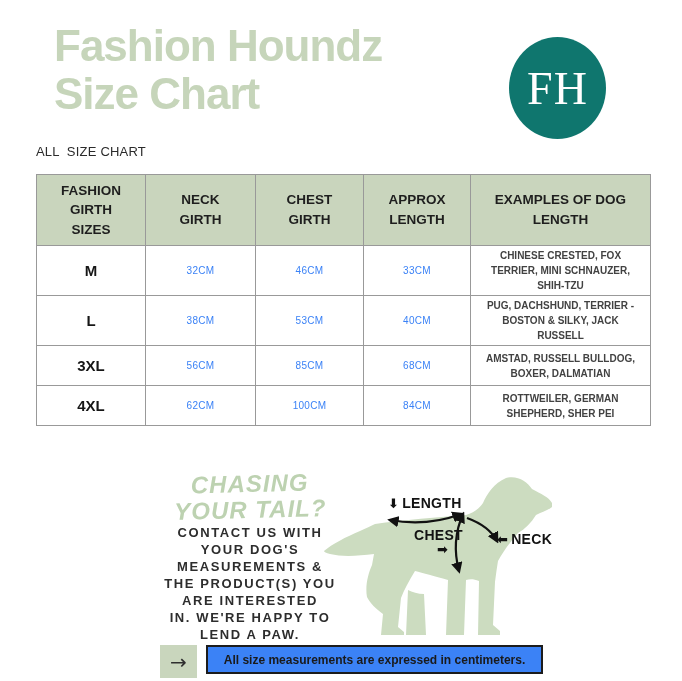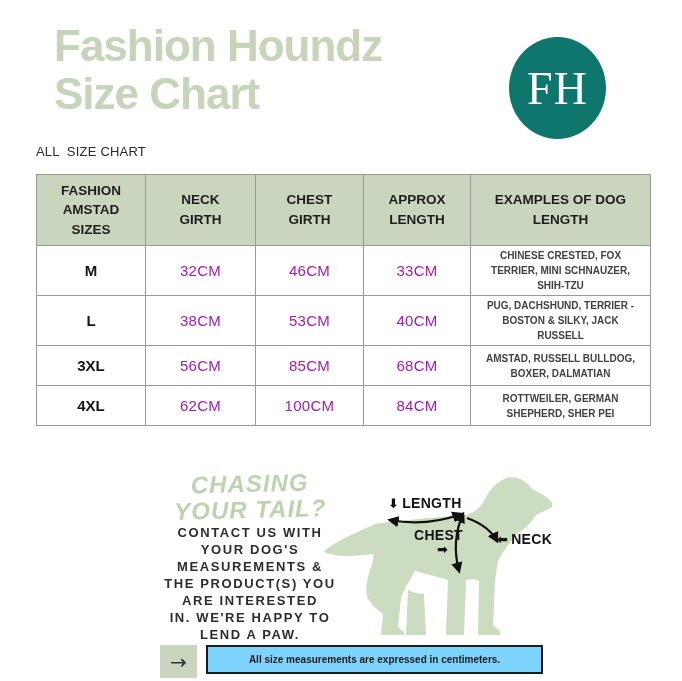--- a/index.html
+++ b/index.html
@@ -19,21 +19,21 @@
 
   
   .size-table{position:absolute;left:36px;top:174px;width:614px;border-collapse:collapse;
               table-layout:fixed;}
   .size-table td,.size-table th{border:1px solid #999;text-align:center;vertical-align:middle;
               padding:2px 4px;}
   .size-table th{background:#c9d5bd;color:#1e1e1e;font-size:13.5px;font-weight:700;
               line-height:1.45;height:66px;white-space:pre-line;}
   .size-table td{height:35px;}
   .cell-size{font-size:15px;font-weight:700;color:#161616;}
-  .cell-val{font-size:15px;font-weight:400;color:#a21caf;letter-spacing:.3px;}
+  .cell-val{font-size:10px;font-weight:400;color:#3b82f6;letter-spacing:.3px;}
   .cell-breeds{font-size:10px;font-weight:700;color:#424242;line-height:1.5;padding:2px 8px !important;}
 
   
   .tail-headline{position:absolute;left:150px;top:471px;width:200px;text-align:center;
                  font-size:24px;font-weight:700;font-style:italic;line-height:26px;
                  color:#bdd2b1;letter-spacing:1px;transform:rotate(-1.5deg);}
   .contact-body{position:absolute;left:158px;top:524px;width:184px;text-align:center;
                 font-size:13px;font-weight:700;letter-spacing:1.6px;line-height:17px;
                 color:#2d2d2d;}
 
@@ -45,23 +45,23 @@
   .lbl-length{left:388px;top:495px;}
   .lbl-chest{left:414px;top:527px;}
   .lbl-chest-glyph{left:437px;top:542px;position:absolute;font-family:"DejaVu Sans",sans-serif;
                    font-size:13px;font-weight:700;color:#121212;}
   .lbl-neck{left:497px;top:531px;}
 
   
   .footer-square{position:absolute;left:160px;top:645px;width:37px;height:33px;background:#c9d6bd;
                  display:flex;align-items:center;justify-content:center;}
   .footer-square .arrow{font-family:"DejaVu Sans",sans-serif;font-size:20px;color:#2f2f2f;}
-  .footer-note{position:absolute;left:206px;top:645px;width:337px;height:29px;background:#7dd3fc;
+  .footer-note{position:absolute;left:206px;top:645px;width:337px;height:29px;background:#3b82f6;
                border:2px solid #1c1c1c;box-sizing:border-box;display:flex;align-items:center;
-               justify-content:center;font-size:10px;font-weight:700;color:#1a1a1a;}
+               justify-content:center;font-size:12px;font-weight:700;color:#1a1a1a;}
 </style>
 </head>
 <body>
 
 <div class="frame">
 
   <div class="title pre">Fashion Houndz
 Size Chart</div>
   <div class="logo">
     <span class="logo-text">FH</span>
@@ -73,21 +73,21 @@
     <colgroup>
       <col style="width:109px">
         <col style="width:110px">
         <col style="width:108px">
       <col style="width:107px">
         <col style="width:180px">
     </colgroup>
     <thead>
       <tr>
         <th>FASHION
-AMSTAD
+GIRTH
 SIZES</th>
         <th>NECK
 GIRTH</th>
         <th>CHEST
 GIRTH</th>
         <th>APPROX
 LENGTH</th>
         <th>EXAMPLES OF DOG
 LENGTH</th>
       </tr>

